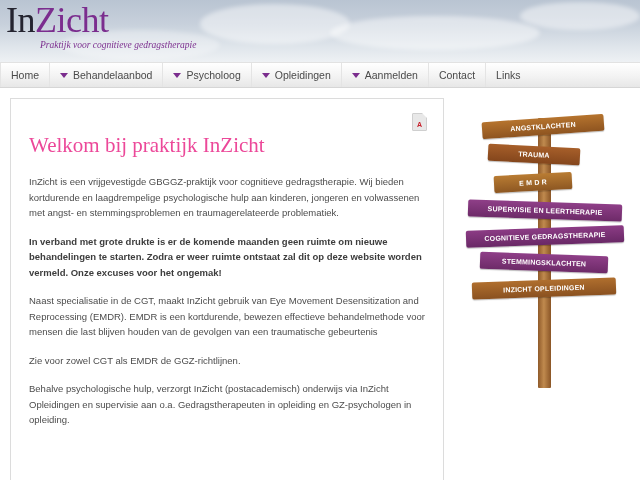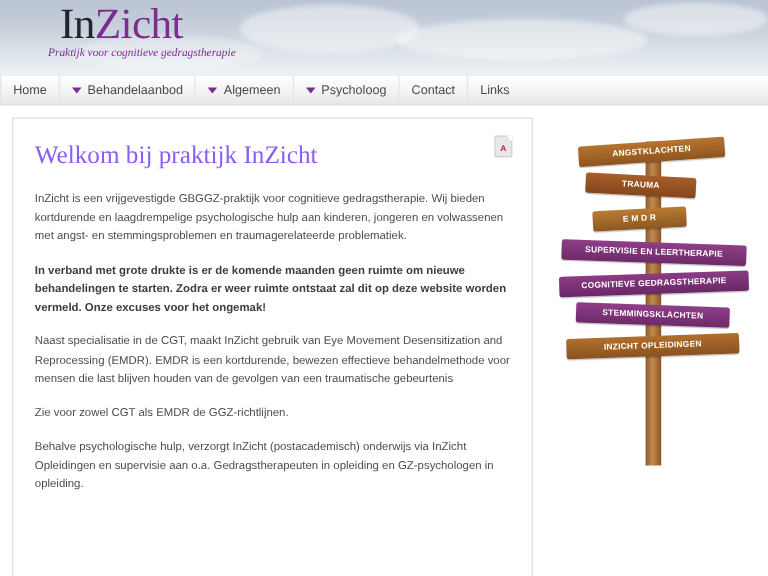--- a/index.html
+++ b/index.html
@@ -38,21 +38,20 @@
   .c3 { width: 120px; height: 28px; left: 520px; top: 2px; }
   .c4 { width: 160px; height: 30px; left: 60px; top: 30px; background: rgba(255,255,255,0.30); }
 
   .logo {
     position: absolute;
     left: 6px;
     top: 2px;
     color: #2b2b38;
     line-height: 1;
     z-index: 3;
-    text-align: center;
   }
   .logo-main {
     font-family: "Liberation Serif", serif;
     font-size: 36px;
     letter-spacing: -0.5px;
     color: #242430;
     white-space: nowrap;
   }
   .logo-main .accent { color: #7b2d8e; }
   .logo-sub {
@@ -112,22 +111,22 @@
     box-sizing: border-box;
     overflow: hidden;
   }
   .panel-inner {
     padding: 14px 18px 0 18px;
   }
   h1.page-title {
     font-family: "Liberation Serif", serif;
     font-weight: normal;
     font-size: 21px;
-    color: #8b5cf6;
-    margin: 4px 0 16px 0;
+    color: #ec4899;
+    margin: 20px 0 16px 0;
   }
   .pdf-icon {
     position: absolute;
     right: 16px;
     top: 14px;
     width: 13px;
     height: 16px;
     background: #e8e8e8;
     border: 1px solid #cfcfcf;
     border-radius: 1px;
@@ -216,25 +215,29 @@
   <div class="navbar">
     <div class="nav-item first">
       <span>Home</span>
     </div>
     <div class="nav-item">
       <span class="nav-caret"></span>
       <span>Behandelaanbod</span>
     </div>
     <div class="nav-item">
       <span class="nav-caret"></span>
-      <span>Algemeen</span>
-    </div>
-    <div class="nav-item">
-      <span class="nav-caret"></span>
       <span>Psycholoog</span>
+    </div>
+    <div class="nav-item">
+      <span class="nav-caret"></span>
+      <span>Opleidingen</span>
+    </div>
+    <div class="nav-item">
+      <span class="nav-caret"></span>
+      <span>Aanmelden</span>
     </div>
     <div class="nav-item">
       <span>Contact</span>
     </div>
     <div class="nav-item plain">
       <span>Links</span>
     </div>
   </div>
 
   <div class="content-wrap">

